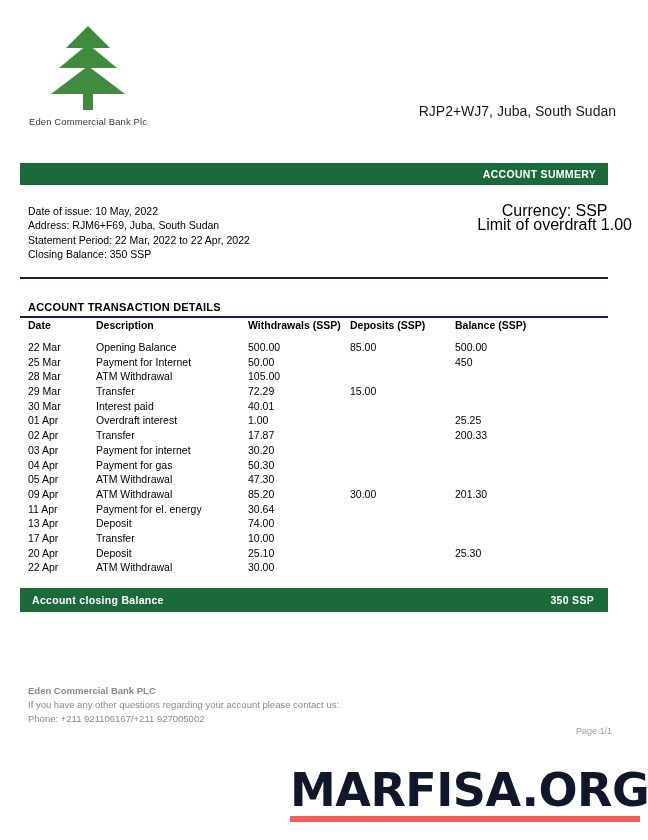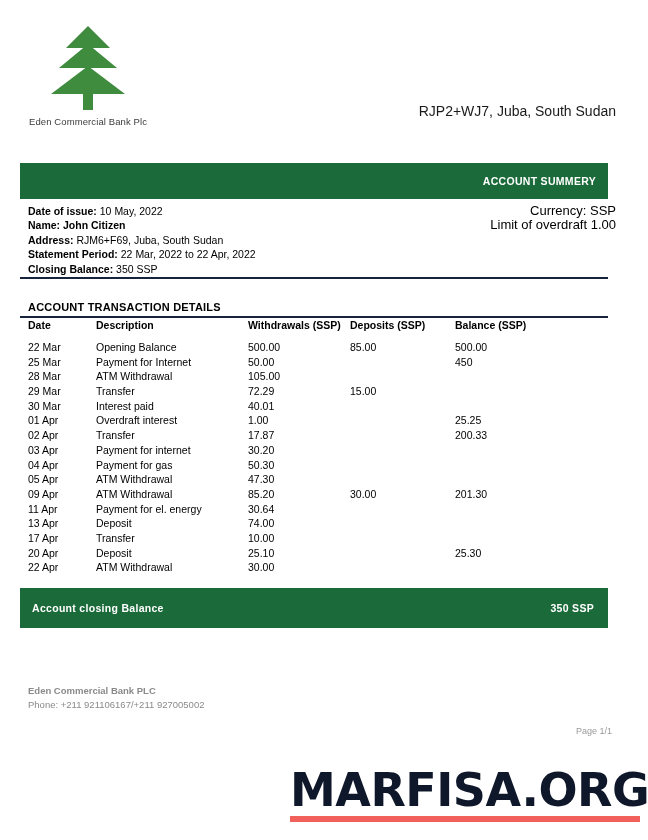--- a/index.html
+++ b/index.html
@@ -84,50 +84,50 @@
     color: #ffffff;
     font-size: 10.5px;
     font-weight: bold;
     letter-spacing: 0.3px;
     display: flex;
     align-items: center;
     box-sizing: border-box;
   }
   .bar-summary {
     top: 163px;
-    height: 36px;
+    height: 22px;
     justify-content: flex-end;
     padding-right: 12px;
   }
   .bar-closing {
     top: 588px;
-    height: 40px;
+    height: 24px;
     justify-content: space-between;
     padding: 0 14px 0 12px;
   }
 
   
   .summary {
     position: absolute;
     left: 28px;
     top: 204px;
     font-size: 10.5px;
     line-height: 14.4px;
   }
   .summary div { white-space: nowrap; }
-  .summary b { font-weight: bold; }
+  .summary b { font-weight: normal; }
   .summary .all-bold { font-weight: bold; }
 
   .summary-right {
     position: absolute;
-    right: 32px;
+    right: 16px;
     top: 204px;
-    font-size: 13px;
+    font-size: 16px;
     line-height: 14.4px;
-    text-align: right;
+    text-align: center;
   }
 
   .rule-dark {
     position: absolute;
     left: 20px;
     width: 588px;
     height: 2px;
     background: #16233a;
   }
   .rule-summary { top: 277px; }
@@ -230,21 +230,20 @@
 
   <div class="green-bar bar-summary">
     <span>ACCOUNT SUMMERY</span>
   </div>
 
   <div class="summary">
     <div>
       <b>Date of issue:</b>
       <span>10 May, 2022</span>
     </div>
-    <div class="all-bold">Name: John Citizen</div>
     <div>
       <b>Address:</b>
       <span>RJM6+F69, Juba, South Sudan</span>
     </div>
     <div>
       <b>Statement Period:</b>
       <span>22 Mar, 2022 to 22 Apr, 2022</span>
     </div>
     <div>
       <b>Closing Balance:</b>
@@ -385,20 +384,21 @@
       </div>
   </div>
 
   <div class="green-bar bar-closing">
     <span>Account closing Balance</span>
     <span>350  SSP</span>
   </div>
 
   <div class="footer">
     <div class="bank-name">Eden Commercial Bank PLC</div>
+    <div>If you have any other questions regarding your account please contact us:</div>
     <div>Phone: +211 921106167/+211 927005002</div>
   </div>
   <div class="page-num">Page 1/1</div>
 
   <div class="watermark">
     <div class="wm-text">MARFISA.ORG</div>
     <div class="wm-bar"></div>
   </div>
 
 </div>

